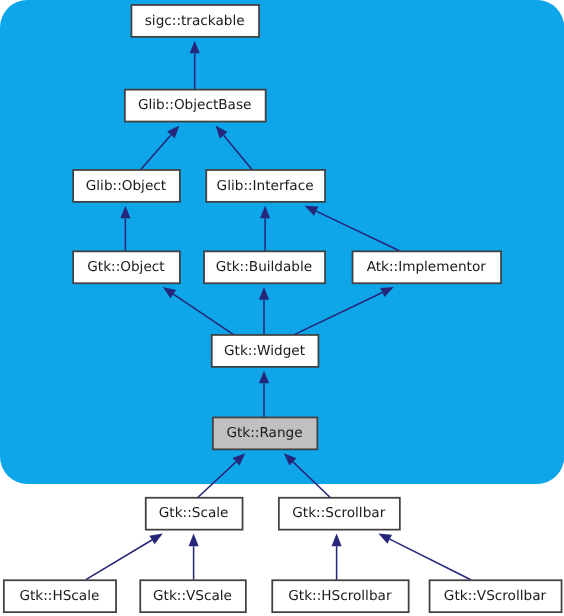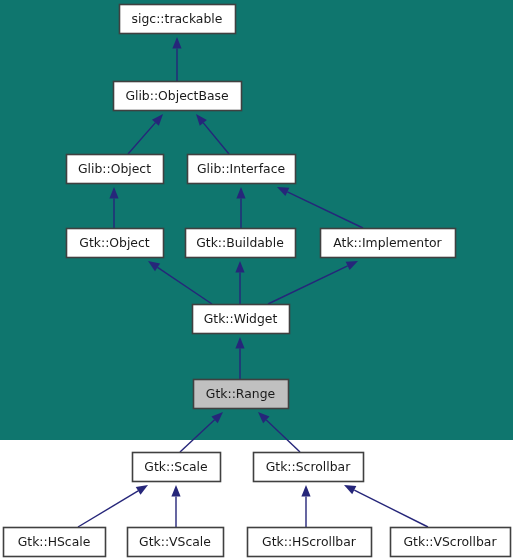--- a/index.html
+++ b/index.html
@@ -11,21 +11,22 @@
   body {
     width: 513px;
     height: 560px;
     overflow: hidden;
     font-family: "DejaVu Sans", "Liberation Sans", sans-serif;
   }
   #diagram-root {
     position: relative;
     width: 513px;
     height: 440px;
-    background: #0f766e;
+    background: #0ea5e9;
+    border-radius: 25px;
   }
   svg#inheritance-graph {
     display: block;
     width: 513px;
     height: 560px;
   }
   .class-node-rect {
     stroke: #404040;
     stroke-width: 1.6;
   }

